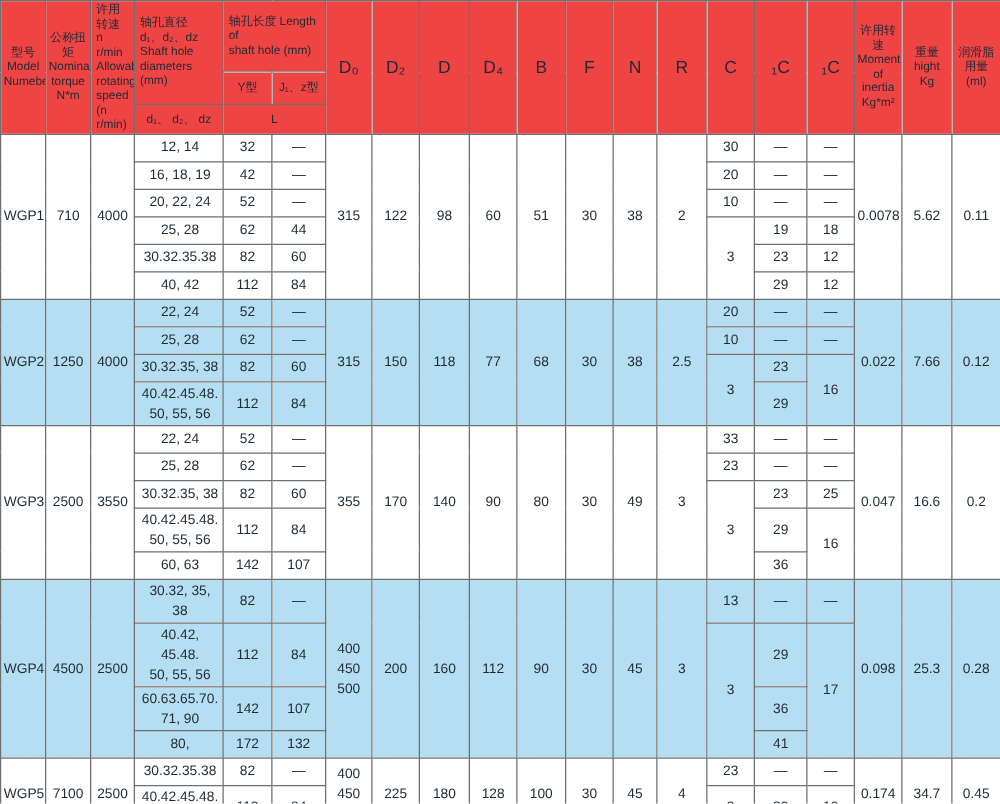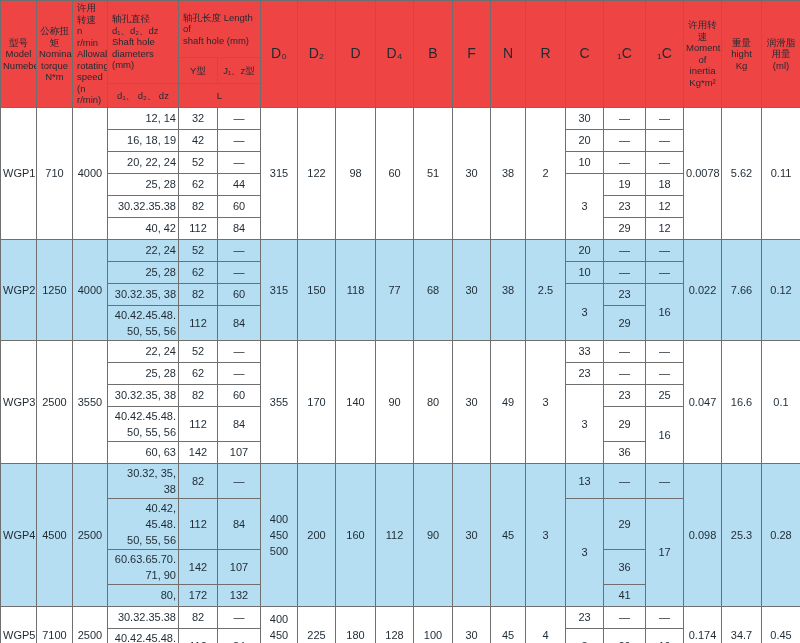--- a/index.html
+++ b/index.html
@@ -39,21 +39,21 @@
   thead tr.hr1 { height: 28px; }
   thead tr.hr2 { height: 17px; }
   thead tr.hr3 { height: 17px; }
   tbody td {
     font-size: 11px;
     line-height: 16px;
     height: 22px;
     background: #ffffff;
   }
   tbody tr.band td { background: #b5def2; }
-  tbody td.dia { text-align: right; padding-left: 4px; }
+  tbody td.dia { text-align: center; padding-left: 4px; }
 </style>
 </head>
 <body>
 
 <div id="page">
   <table>
     <colgroup>
       <col style="width:36px">
         <col style="width:36px">
         <col style="width:35px">
@@ -247,21 +247,21 @@
           <td rowspan="5">90</td>
           <td rowspan="5">80</td>
           <td rowspan="5">30</td>
           <td rowspan="5">49</td>
           <td rowspan="5">3</td>
           <td>33</td>
           <td>—</td>
           <td>—</td>
           <td rowspan="5">0.047</td>
           <td rowspan="5">16.6</td>
-          <td rowspan="5">0.1</td>
+          <td rowspan="5">0.2</td>
         </tr>
         <tr>
           <td class="dia">25, 28</td>
           <td>62</td>
           <td>—</td>
           <td>23</td>
           <td>—</td>
           <td>—</td>
         </tr>
         <tr>

